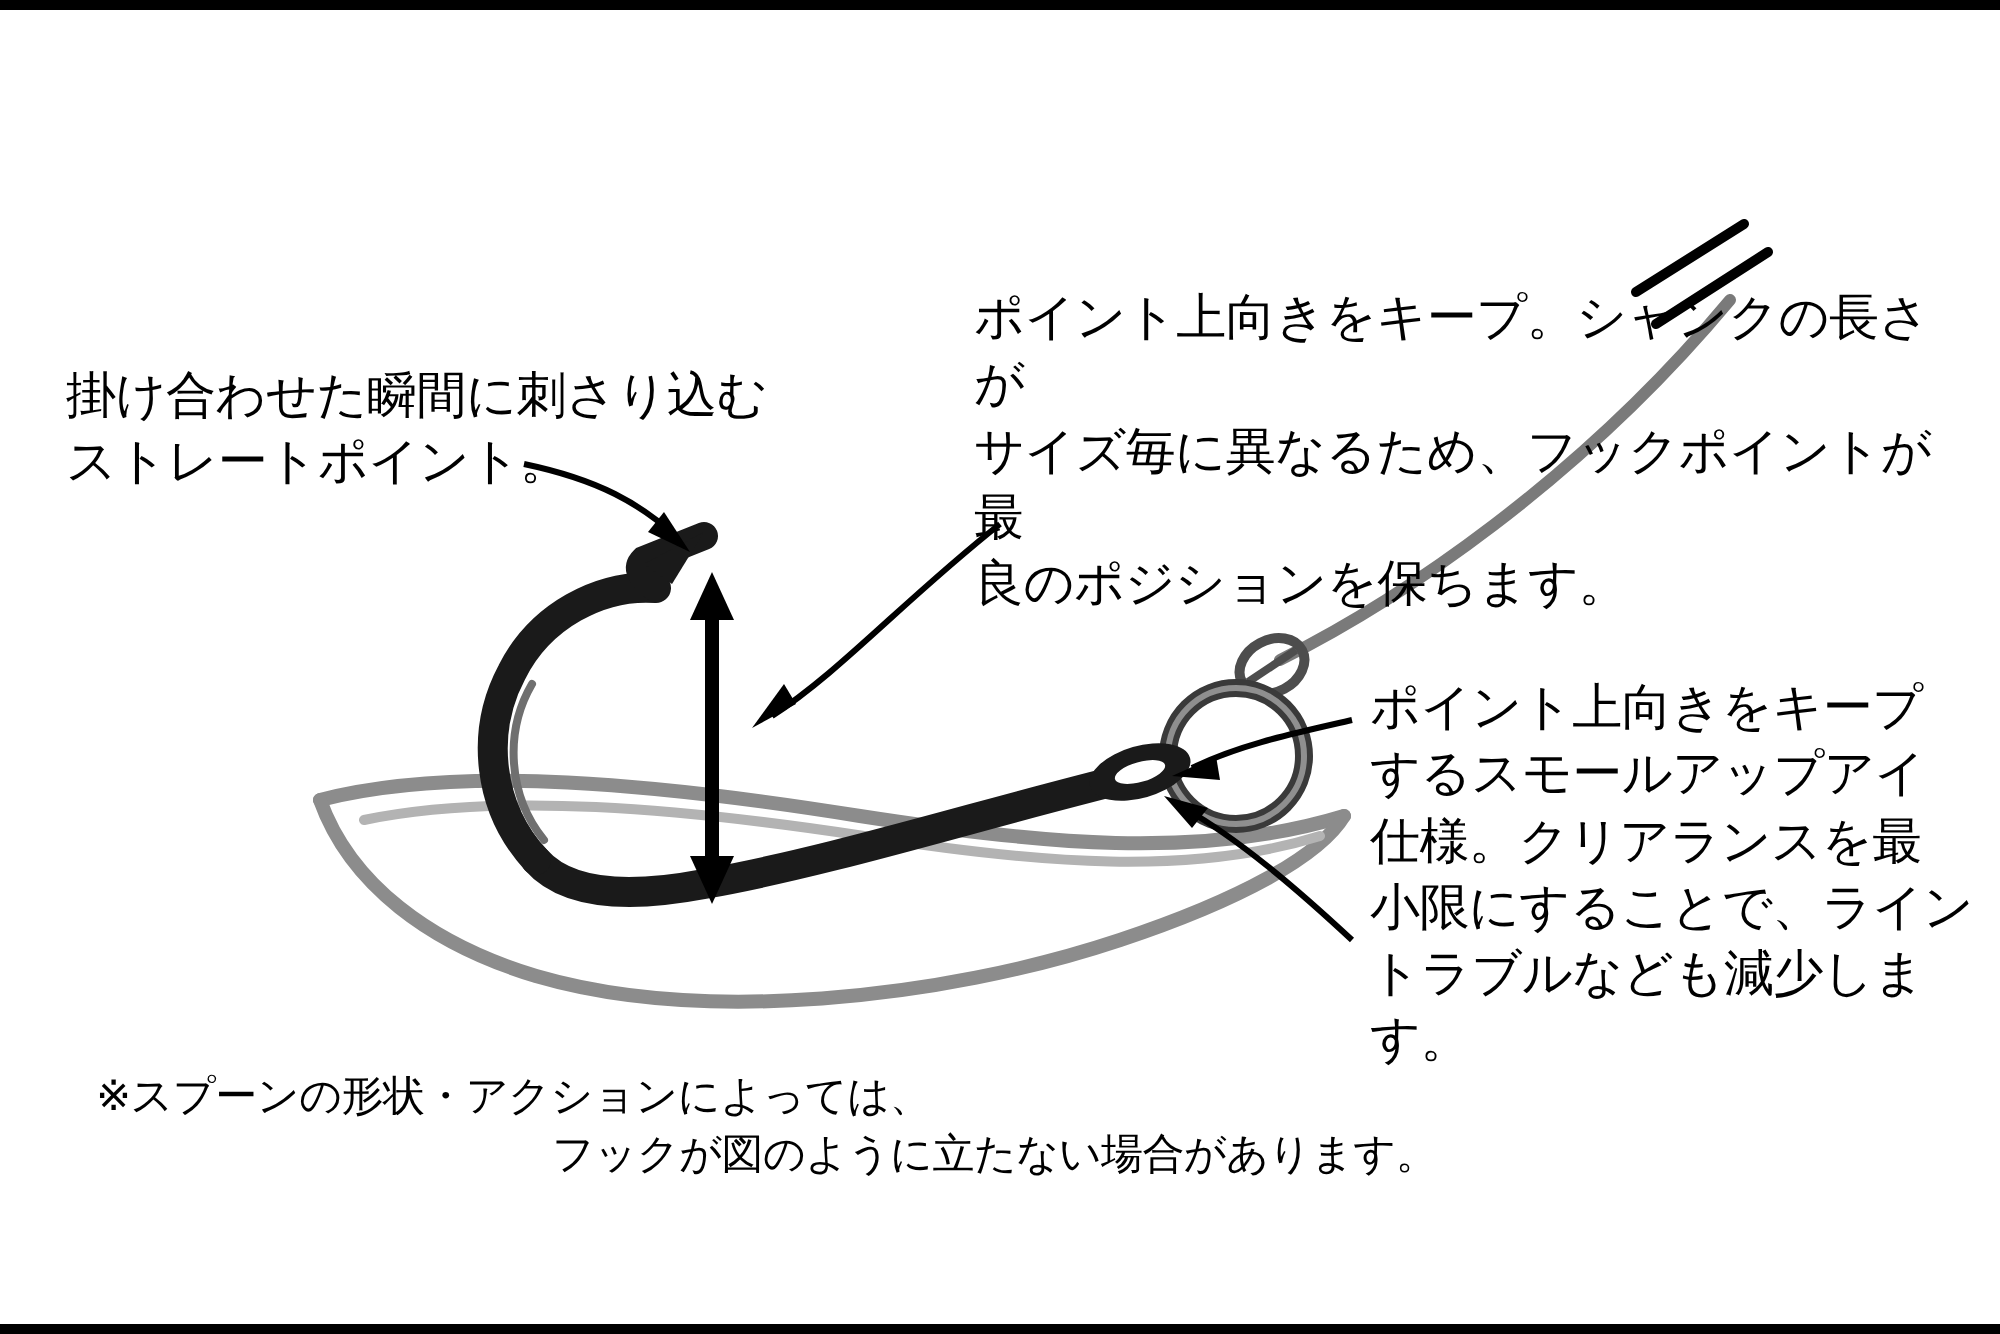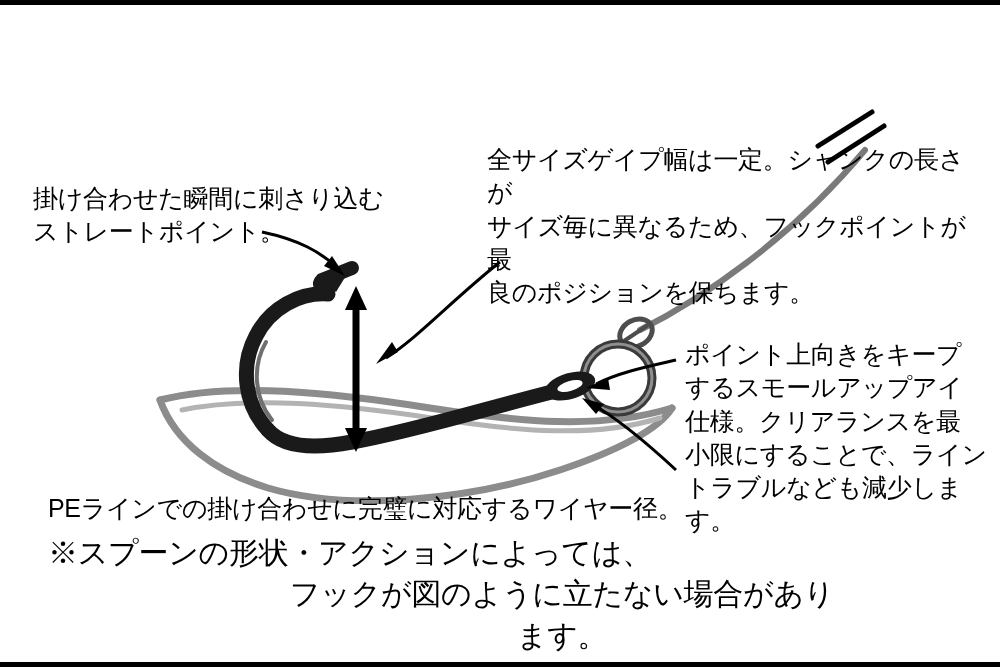--- a/index.html
+++ b/index.html
@@ -53,29 +53,27 @@
   #callout-wire-diameter {
     left: 48px;
     top: 492px;
     width: 660px;
   }
   #note-spoon {
     position: absolute;
     left: 48px;
     top: 535px;
     width: 800px;
-    font-size: 30px;
+    font-size: 21px;
     line-height: 1.38;
     letter-spacing: -0.3px;
-    font-family: Liberation Mono, monospace;
   }
   #note-spoon .note-line2 {
     display: block;
     padding-left: 228px;
-    text-align: center;
   }
 
   svg.art {
     position: absolute;
     left: 0;
     top: 0;
     width: 1000px;
     height: 667px;
   }
 </style>
@@ -149,30 +147,29 @@
 
     <g>
       <path d="M676 470 C 648 444 620 420 592 404" fill="none" stroke="#000000" stroke-width="3"></path>
       <path d="M582 398 L 604 404 L 596 414 Z" fill="#000000"></path>
     </g>
   </svg>
 
   <div class="callout" id="callout-straight-point">掛け合わせた瞬間に刺さり込む
 ストレートポイント。</div>
 
-  <div class="callout" id="callout-gape-width">全サイズゲイプ幅は一定。シャンクの長さが
+  <div class="callout" id="callout-gape-width">ポイント上向きをキープ。シャンクの長さが
 サイズ毎に異なるため、フックポイントが最
 良のポジションを保ちます。</div>
 
   <div class="callout" id="callout-small-up-eye">ポイント上向きをキープ
 するスモールアップアイ
 仕様。クリアランスを最
 小限にすることで、ライン
 トラブルなども減少します。</div>
 
-  <div class="callout" id="callout-wire-diameter">PEラインでの掛け合わせに完璧に対応するワイヤー径。</div>
 
   <div id="note-spoon">
     <span class="note-line1">※スプーンの形状・アクションによっては、</span>
     <span class="note-line2">フックが図のように立たない場合があります。</span>
   </div>
 
 </div>
 
 </body></html>

